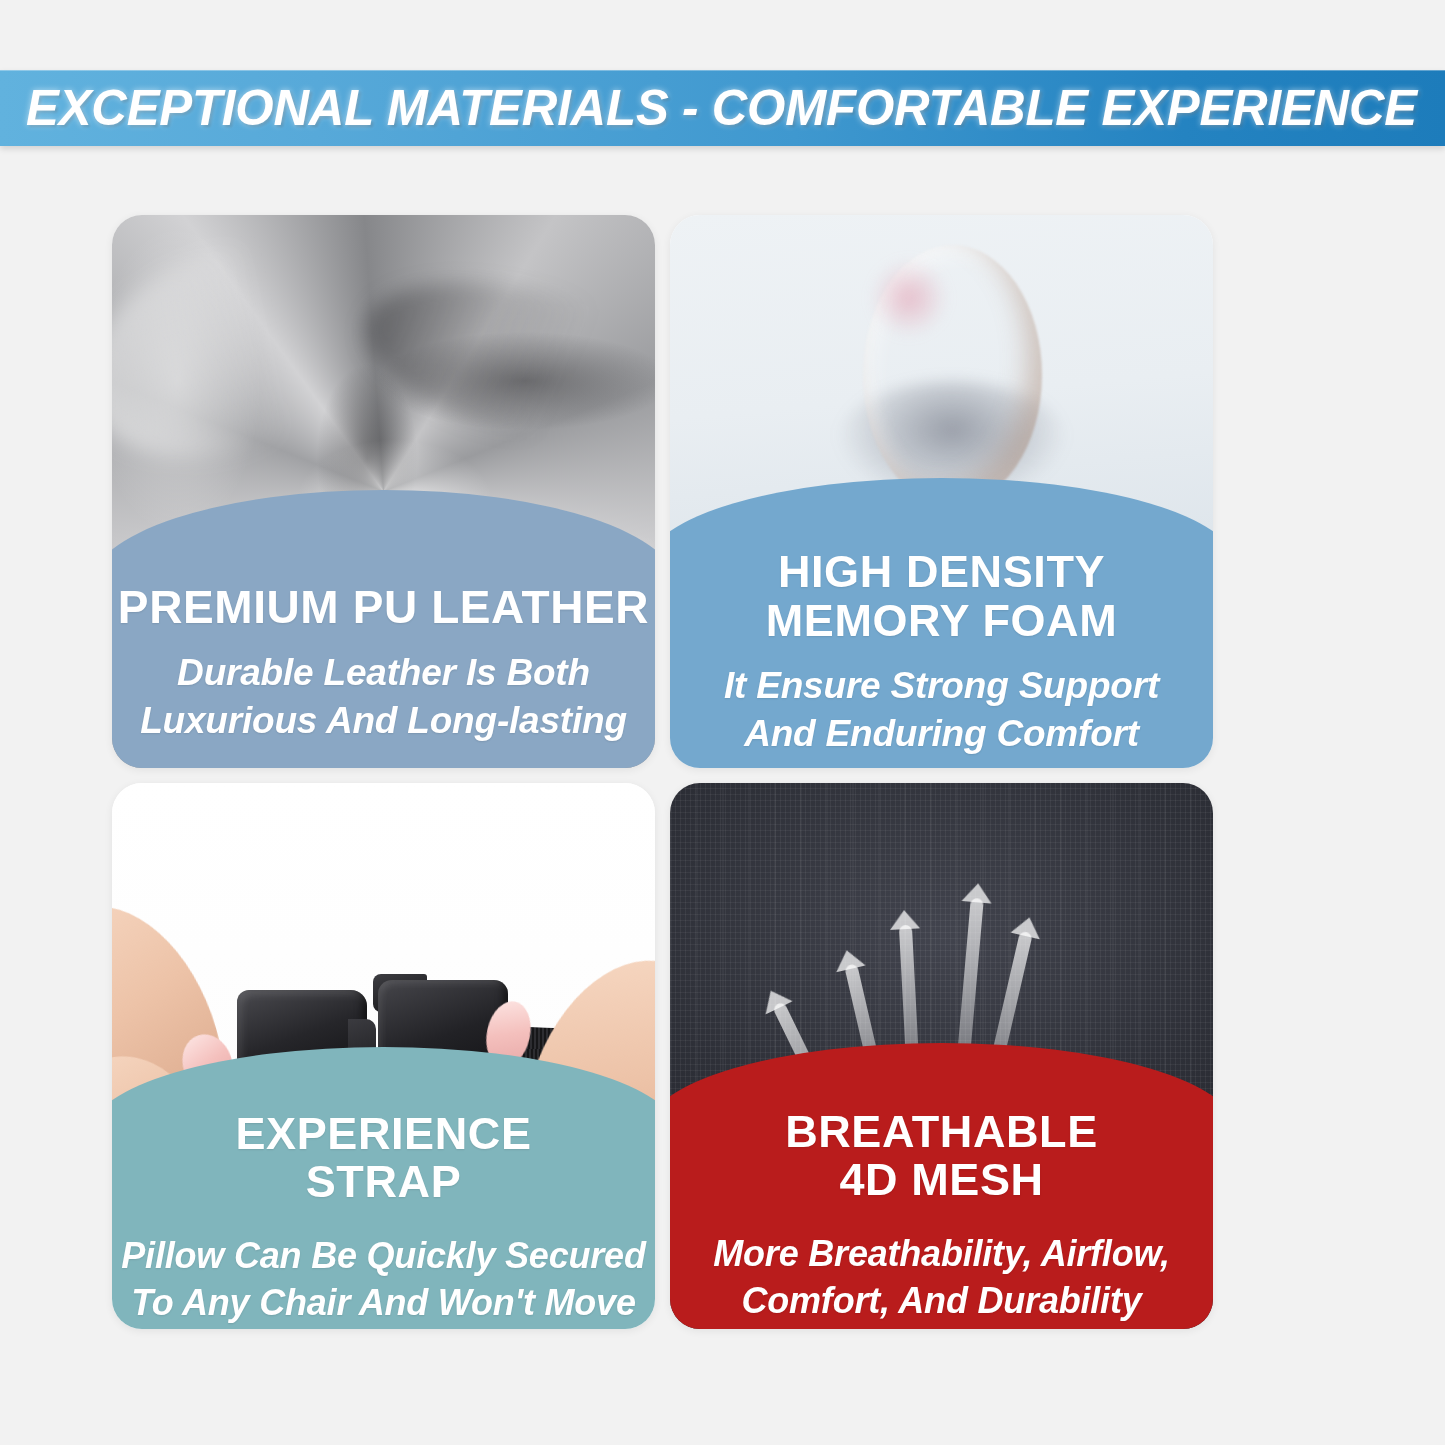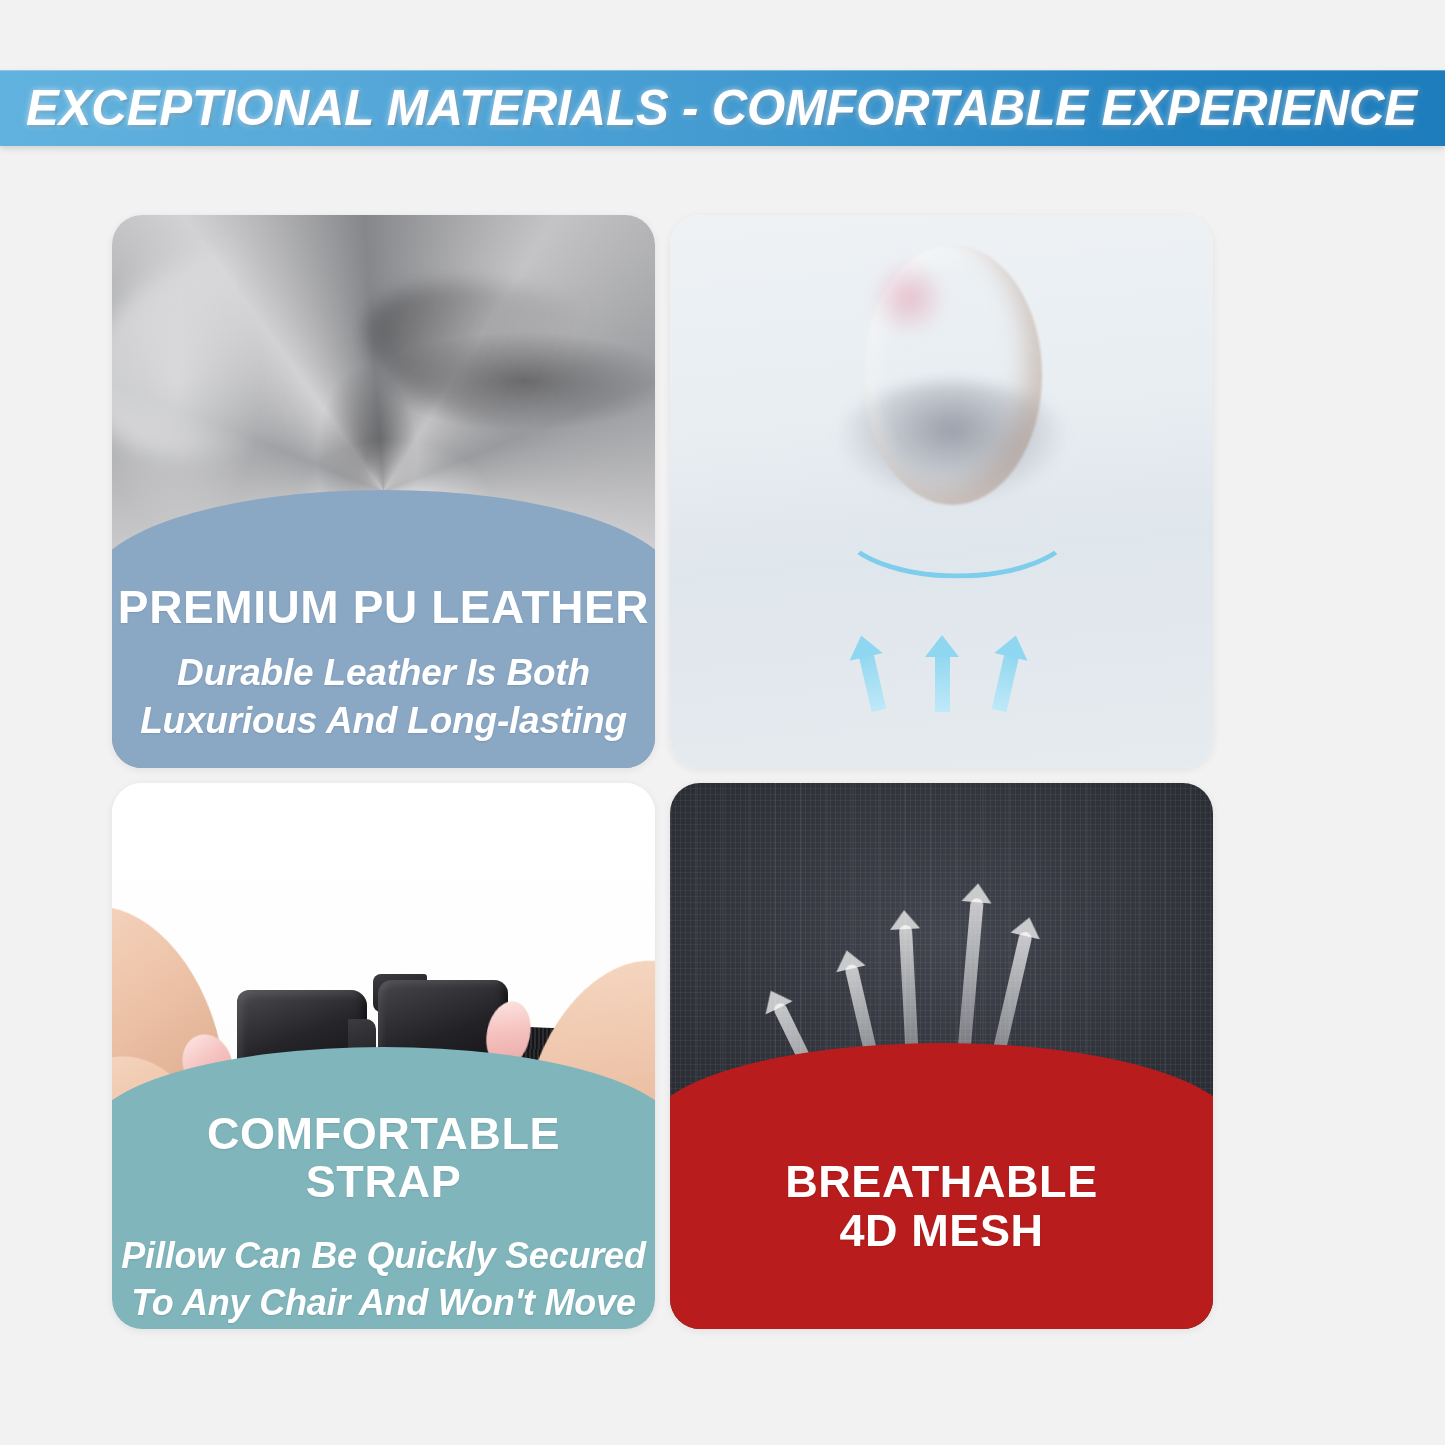--- a/index.html
+++ b/index.html
@@ -304,20 +304,28 @@
         </div>
       <div class="up up2">
           <i></i>
           <b></b>
         </div>
       <div class="up up3">
           <i></i>
           <b></b>
         </div>
     </div>
+    <div class="panel" style="background:#74a8ce">
+      <div class="inner">
+        <div class="p-title">HIGH DENSITY
+MEMORY FOAM</div>
+        <div class="p-sub">It Ensure Strong Support
+And Enduring Comfort</div>
+      </div>
+    </div>
   </div>
 
   <div class="card card3">
     <div class="photo buckle">
       <div class="strap strapL"></div>
       <div class="strap strapR"></div>
       <div class="hand handL"></div>
       <div class="hand handL2"></div>
       <div class="male"></div>
       <div class="prong pr1"></div>
@@ -325,37 +333,39 @@
       <div class="fem"></div>
       <div class="hand handR"></div>
       <div class="hand handR2"></div>
       <div class="nail n1"></div>
       <div class="nail n2"></div>
       <div class="nail n3"></div>
       <div class="nail n4"></div>
     </div>
     <div class="panel" style="background:#80b5bc">
       <div class="inner">
-        <div class="p-title">COMFORTABLE
+        <div class="p-title">EXPERIENCE
 STRAP</div>
         <div class="p-sub">Pillow Can Be Quickly Secured
 To Any Chair And Won't Move</div>
       </div>
     </div>
   </div>
 
   <div class="card card4">
     <div class="photo mesh">
       <div class="arw a1"></div>
       <div class="arw a2"></div>
       <div class="arw a3"></div>
       <div class="arw a4"></div>
       <div class="arw a5"></div>
     </div>
     <div class="panel" style="background:#b91c1c">
       <div class="inner">
         <div class="p-title">BREATHABLE
 4D MESH</div>
+        <div class="p-sub">More Breathability, Airflow,
+Comfort, And Durability</div>
       </div>
     </div>
   </div>
 
 </div>
 
 </body></html>

